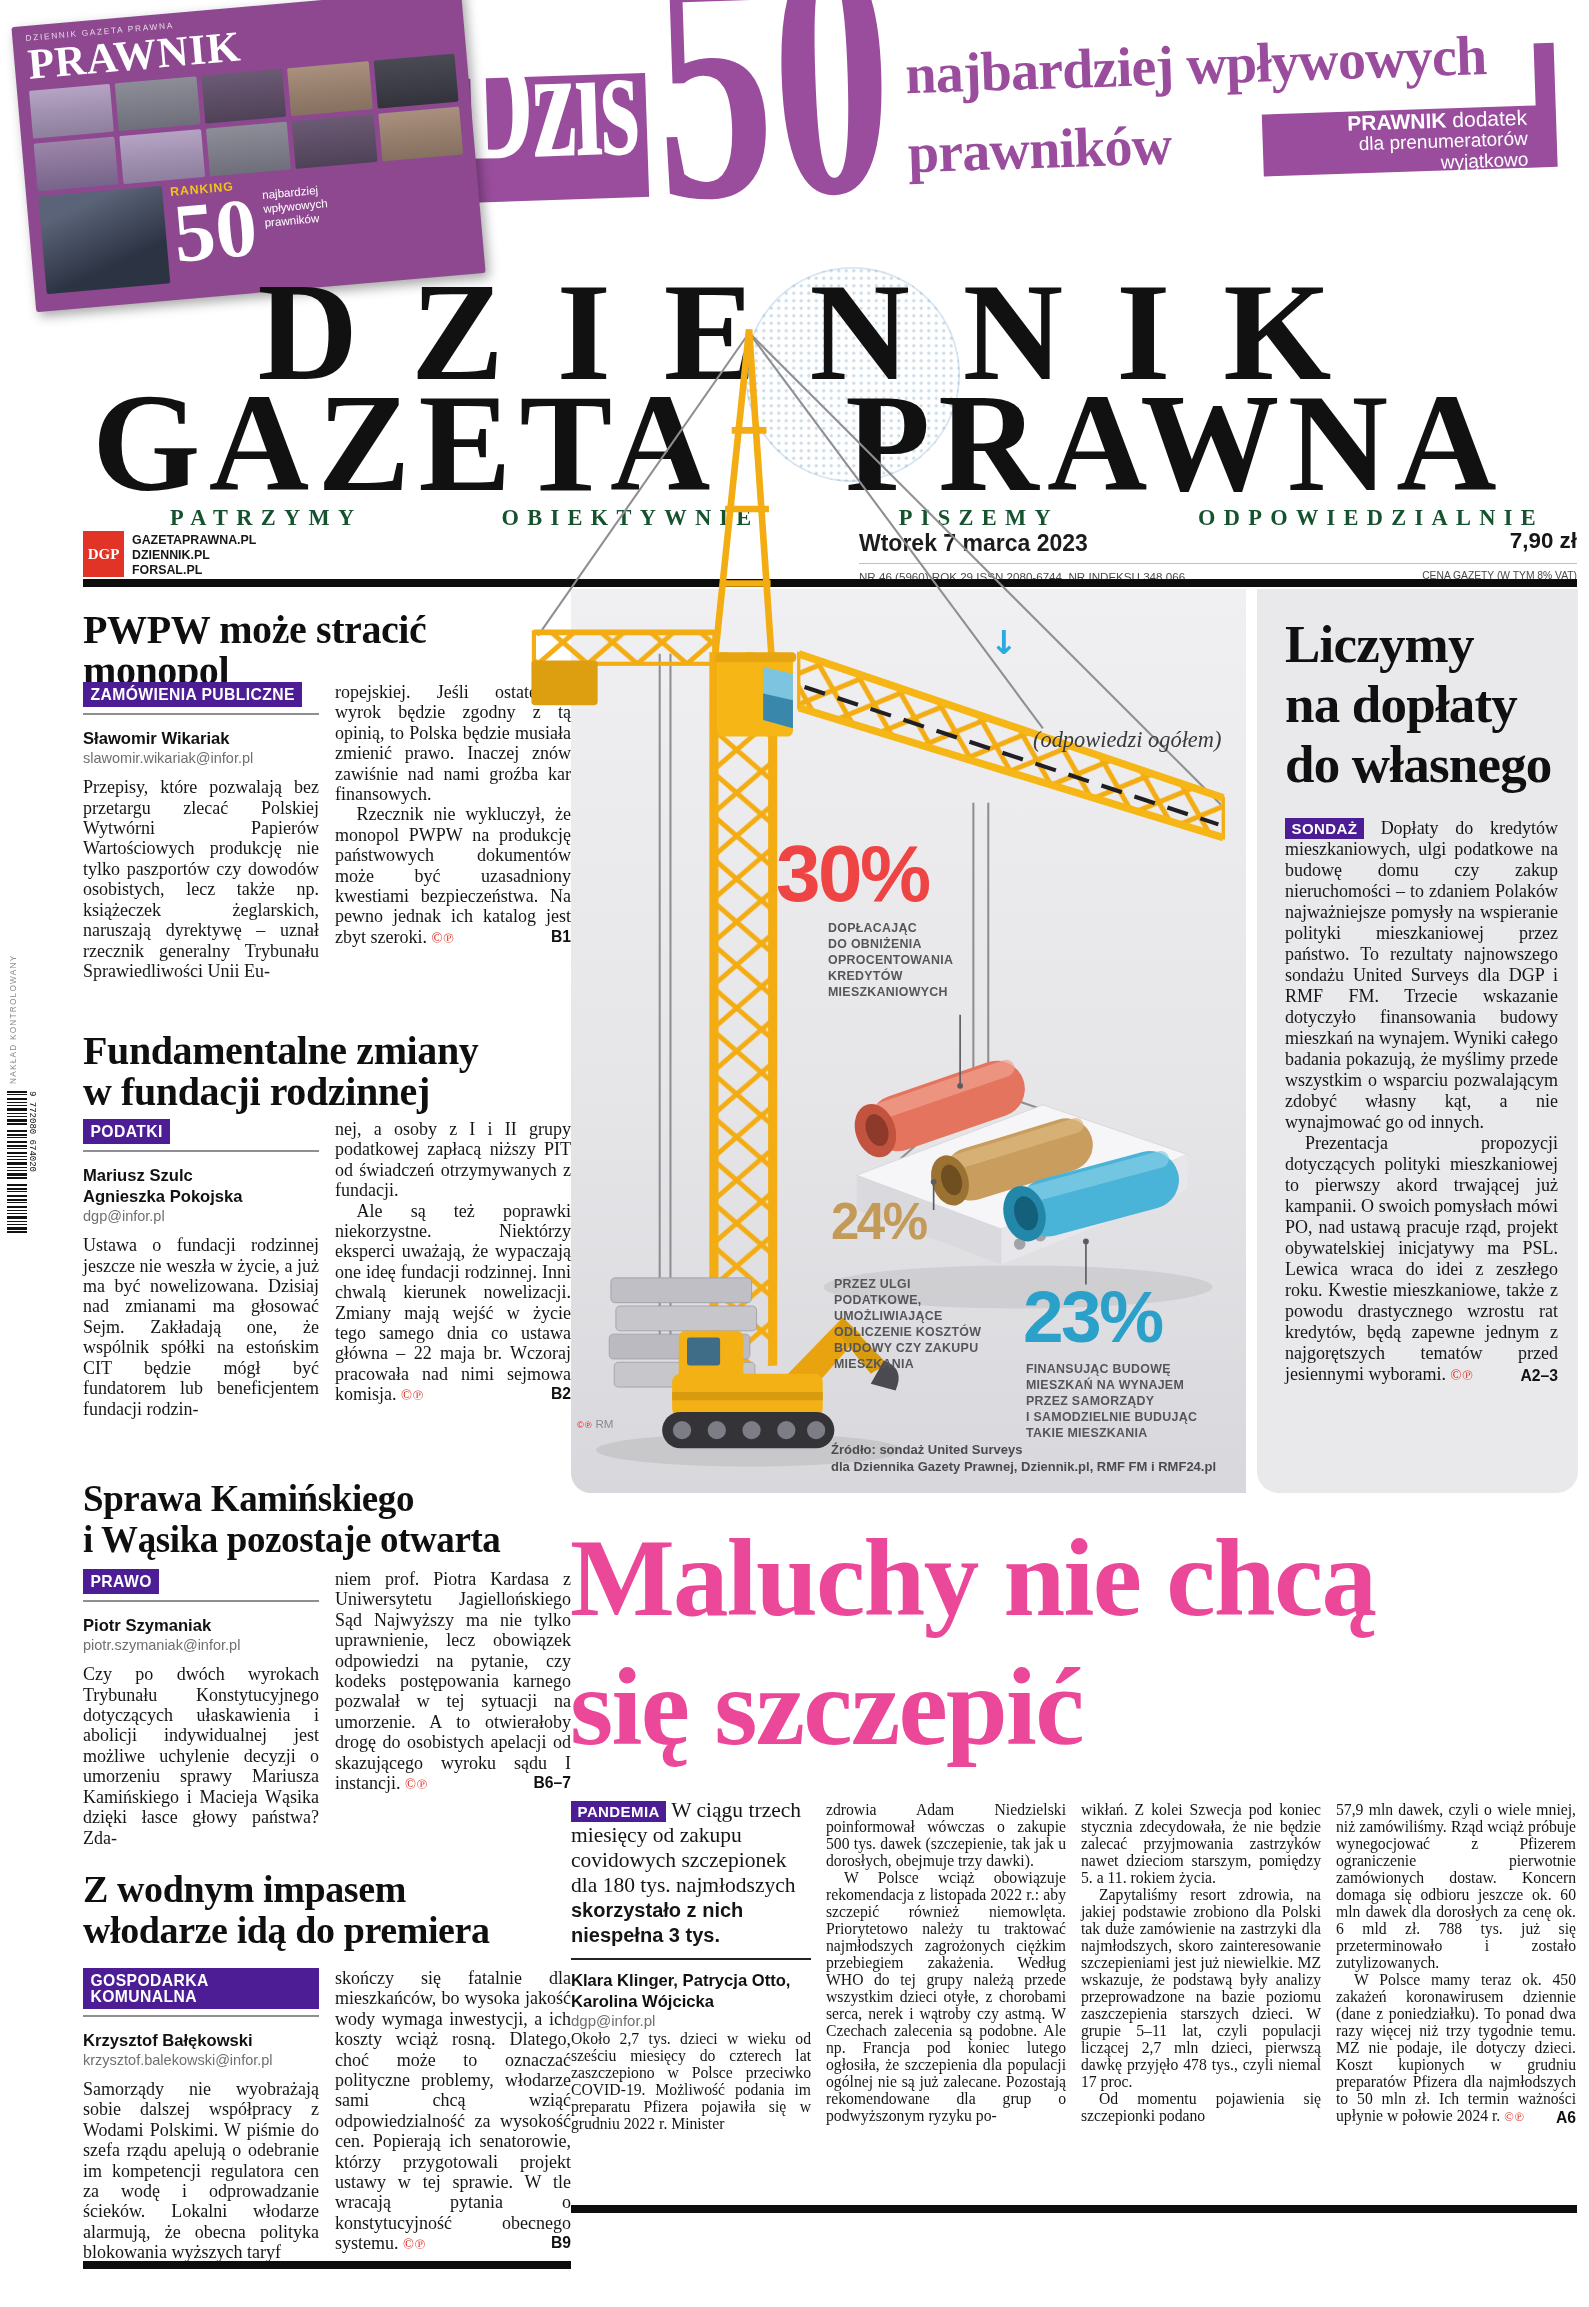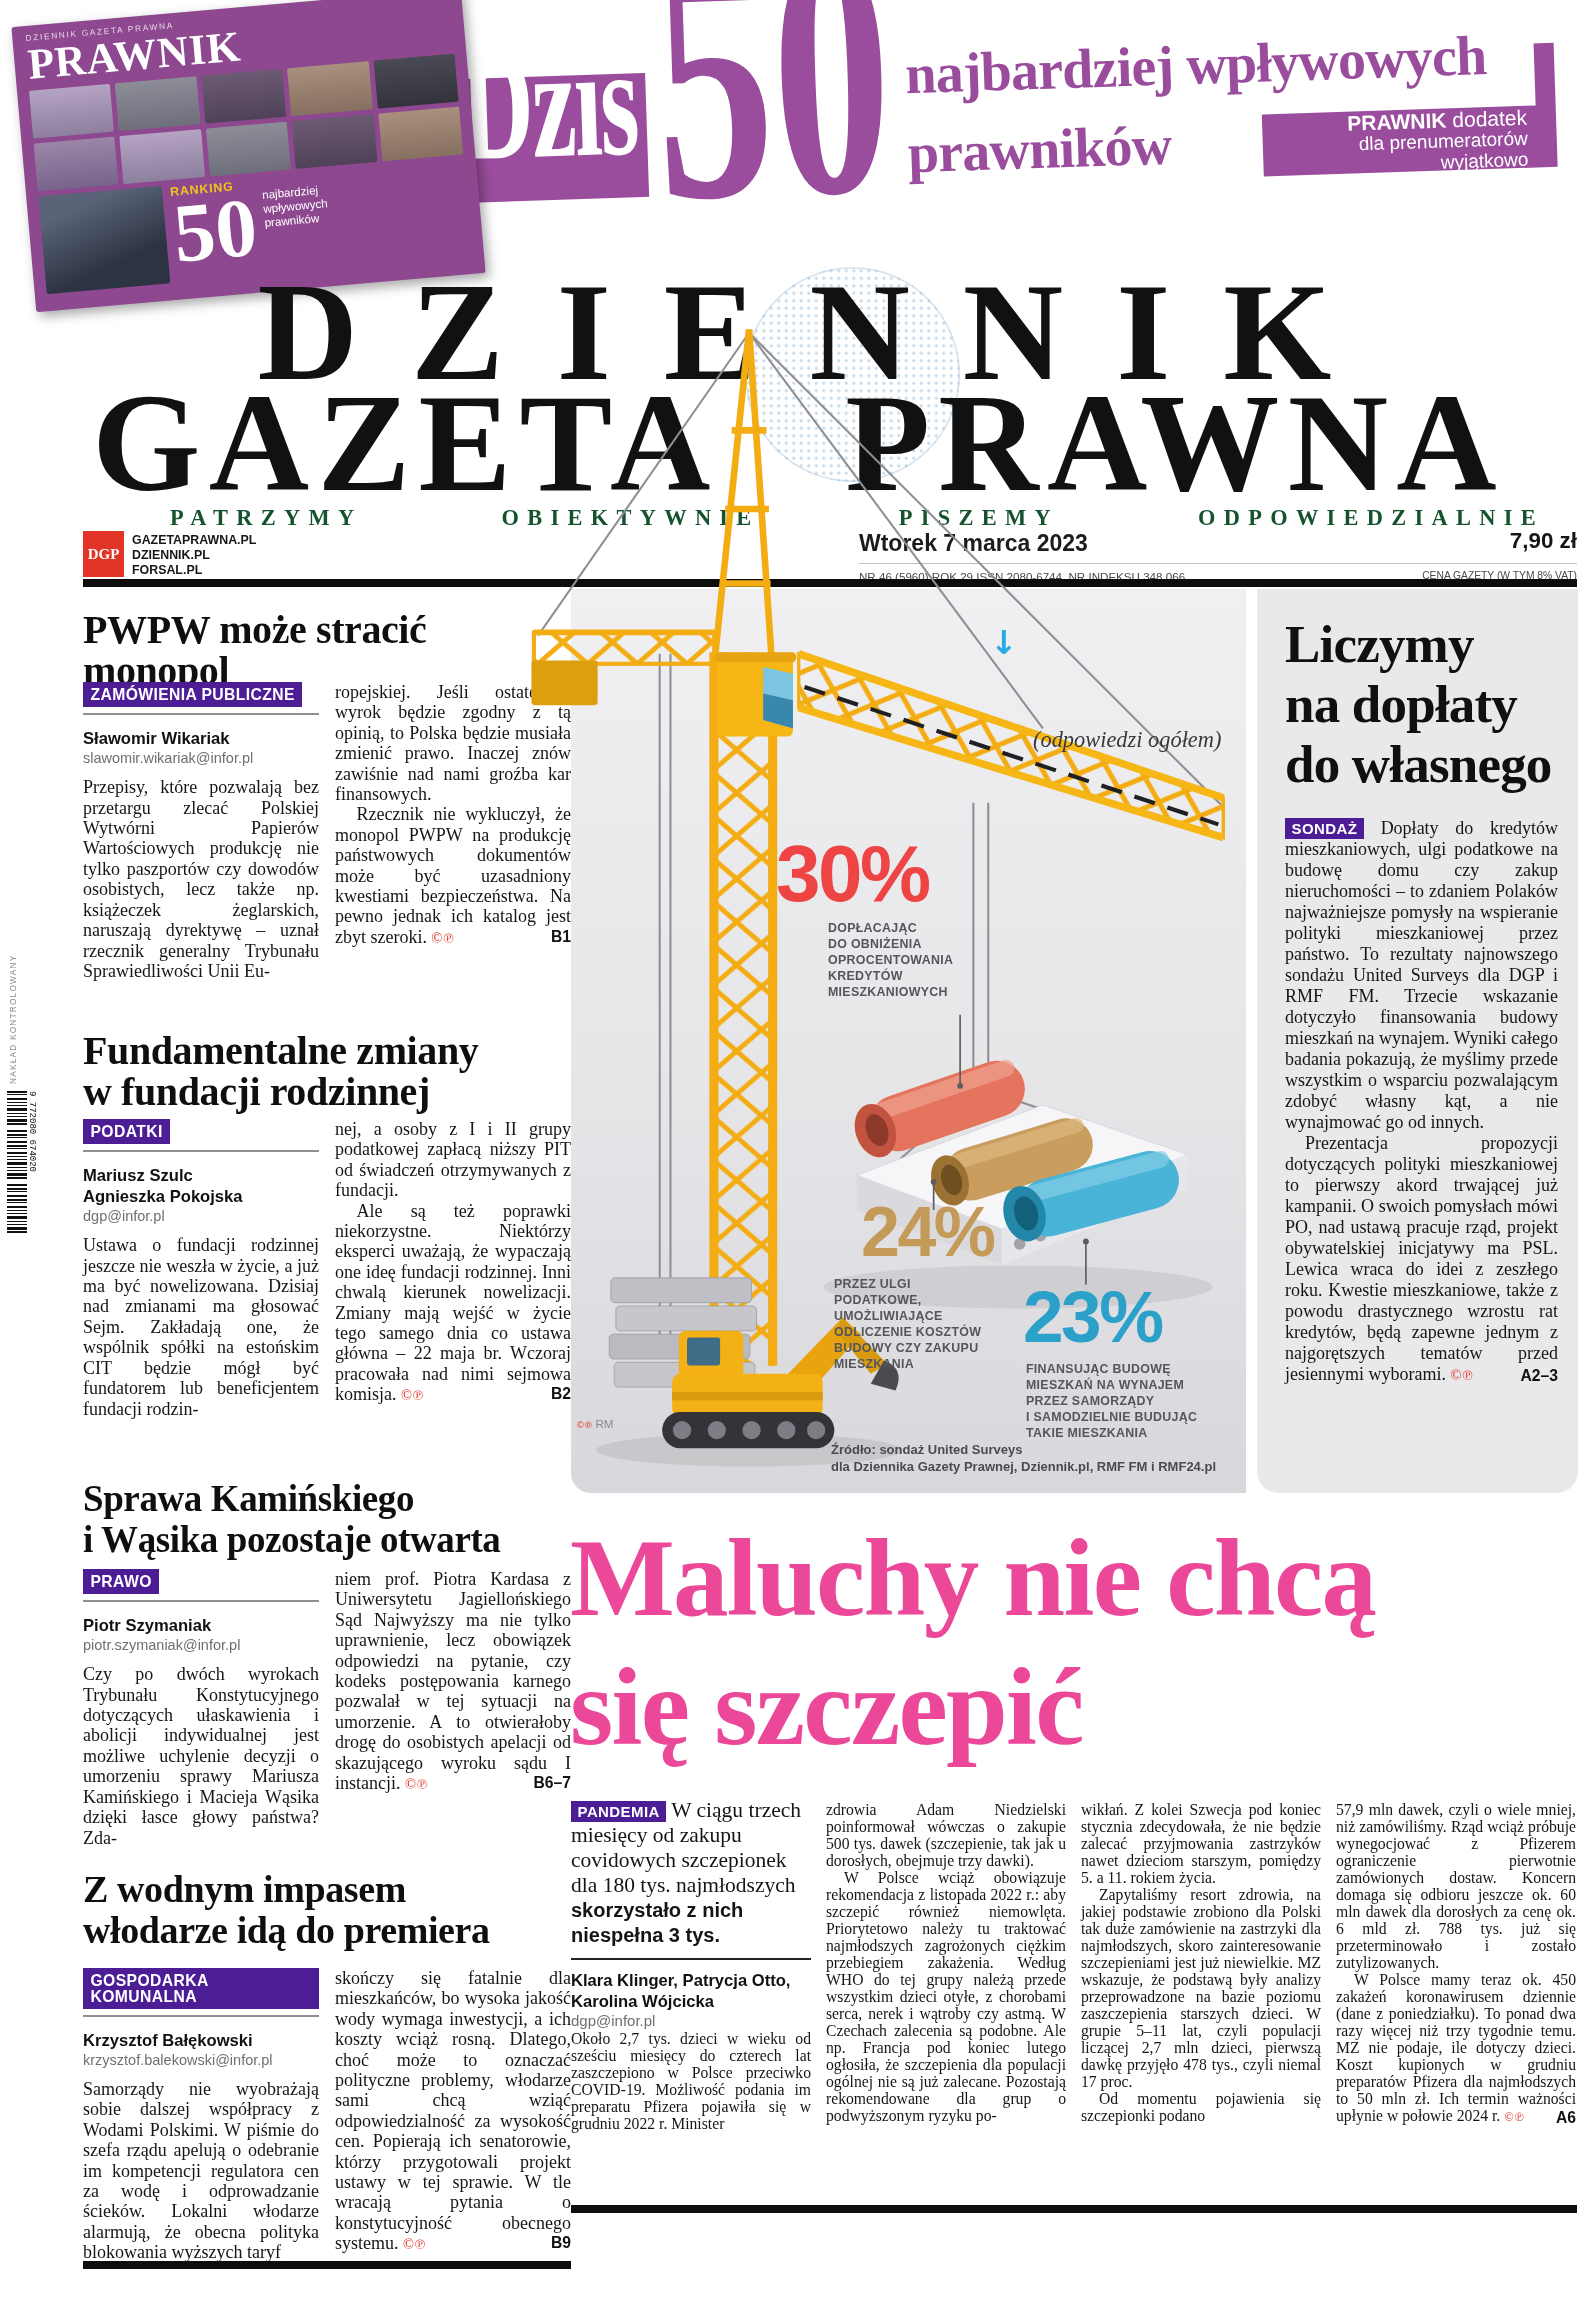--- a/index.html
+++ b/index.html
@@ -395,21 +395,21 @@
   </div>
   <div class="q-note">(odpowiedzi ogółem)</div>
 
   <div class="statval" style="left:776px;top:828px;font-size:80px;color:#ef4444;">30%</div>
   <div class="statlab pre" style="left:828px;top:920px;">DOPŁACAJĄC
 DO OBNIŻENIA
 OPROCENTOWANIA
 KREDYTÓW
 MIESZKANIOWYCH</div>
 
-  <div class="statval" style="left:861px;top:1192px;font-size:70px;color:#c49a58;">24%</div>
+  <div class="statval" style="left:831px;top:1192px;font-size:51px;color:#c49a58;">24%</div>
   <div class="statlab pre" style="left:834px;top:1276px;">PRZEZ ULGI
 PODATKOWE,
 UMOŻLIWIAJĄCE
 ODLICZENIE KOSZTÓW
 BUDOWY CZY ZAKUPU
 MIESZKANIA</div>
 
   <div class="statval" style="left:1023px;top:1275px;font-size:73px;color:#2ba0c9;">23%</div>
   <div class="statlab pre" style="left:1026px;top:1361px;">FINANSUJĄC BUDOWĘ
 MIESZKAŃ NA WYNAJEM

